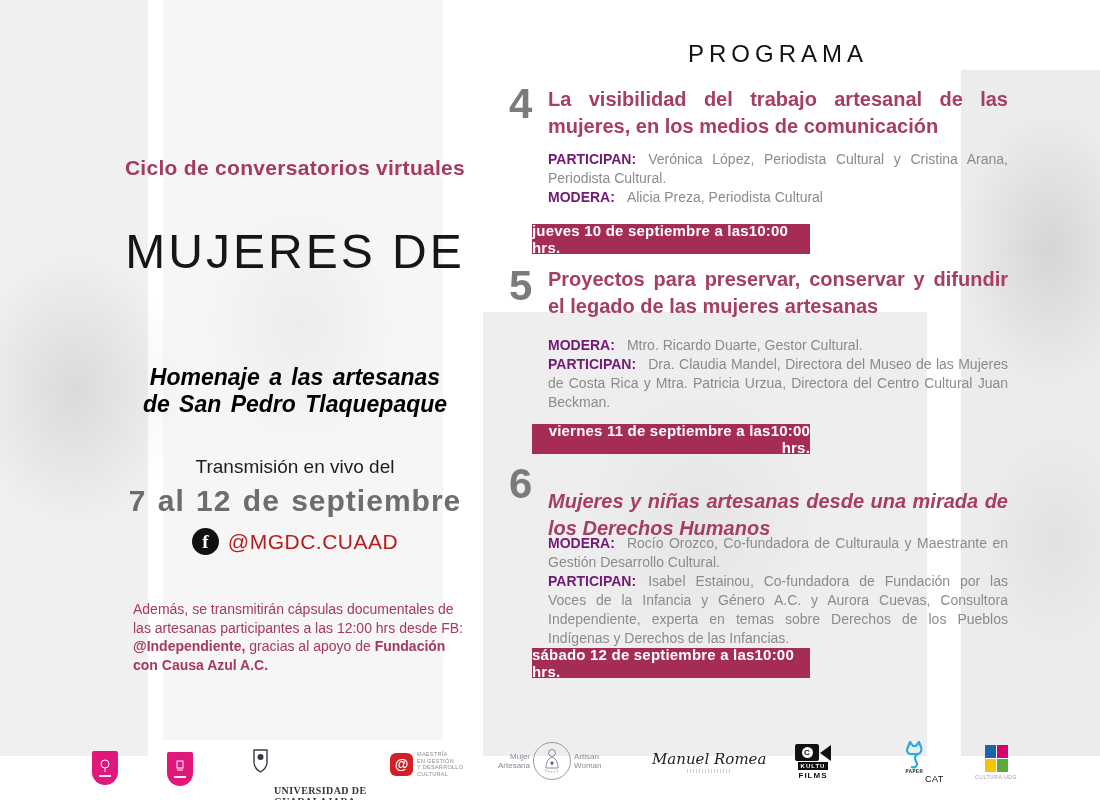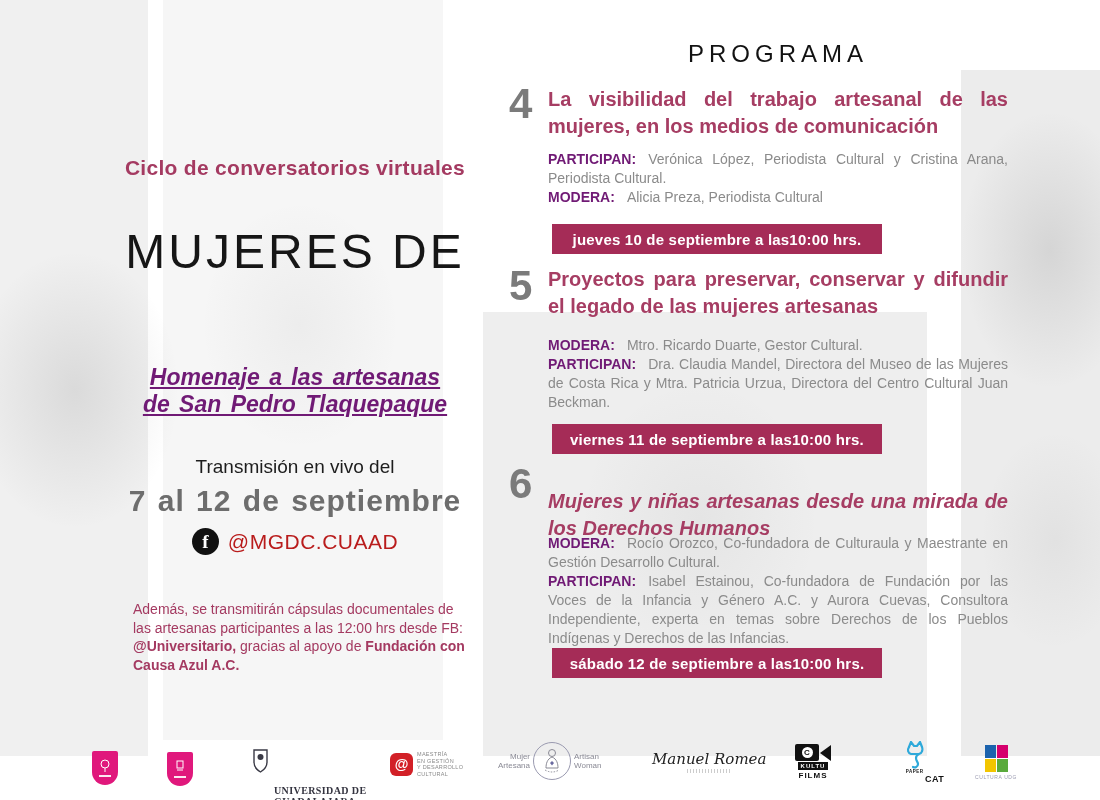--- a/index.html
+++ b/index.html
@@ -19,37 +19,37 @@
   .f2{left:200px;top:200px;width:200px;height:250px;background:radial-gradient(ellipse at center, rgba(60,60,60,0.05), rgba(60,60,60,0) 70%);}
   .f3{left:960px;top:110px;width:180px;height:280px;background:radial-gradient(ellipse at center, rgba(60,60,60,0.13), rgba(60,60,60,0) 70%);}
   .f4{left:980px;top:430px;width:150px;height:220px;background:radial-gradient(ellipse at center, rgba(60,60,60,0.06), rgba(60,60,60,0) 70%);}
   .f5{left:580px;top:380px;width:240px;height:280px;background:radial-gradient(ellipse at center, rgba(60,60,60,0.05), rgba(60,60,60,0) 70%);}
 
   
   .lcenter{left:35px;width:520px;text-align:center;}
   .kicker{top:156px;font-size:21px;font-weight:600;color:#a43a61;letter-spacing:0.3px;}
   .title-top{top:224px;font-size:48px;font-weight:500;color:#161616;letter-spacing:3px;}
   .title-main{top:288px;font-size:60px;font-weight:800;color:#a43a61;letter-spacing:2px;}
-  .subtitle{top:364px;font-size:23px;font-weight:700;font-style:italic;color:#701a75;line-height:27px;word-spacing:3px;text-decoration:underline;}
+  .subtitle{top:364px;font-size:23px;font-weight:700;font-style:italic;color:#000000;line-height:27px;word-spacing:3px;}
   .bcast-intro{top:456px;font-size:19px;color:#1d1d1d;}
   .bcast-dates{top:484px;font-size:30px;font-weight:800;color:#6d6d6d;letter-spacing:1px;word-spacing:2px;}
   .fb-row{top:528px;display:flex;align-items:center;justify-content:center;gap:9px;}
   .fb-circle{width:27px;height:27px;border-radius:50%;background:#111;color:#fff;display:flex;align-items:center;justify-content:center;font-weight:700;font-size:19px;font-family:"Liberation Serif",serif;}
   .fb-handle{font-size:21px;color:#b91c1c;letter-spacing:0.5px;}
   .note{left:133px;top:600px;width:334px;font-size:14px;line-height:18.5px;color:#a43a61;font-weight:500;text-align:left;}
   .note b{font-weight:800;}
 
   
   .prog-heading{left:548px;top:40px;width:460px;text-align:center;font-size:24px;font-weight:400;letter-spacing:5px;color:#121212;}
   .item-num{left:509px;width:36px;font-size:42px;font-weight:800;color:#7b7b7b;text-align:left;}
   .item-title{left:548px;width:460px;font-size:20px;line-height:27px;font-weight:700;color:#a63d63;text-align:justify;}
   .item-people{left:548px;width:460px;font-size:14px;line-height:19px;color:#8b8b8b;text-align:justify;}
   .item-people p{margin:0;}
   .item-people .lbl{font-weight:800;color:#701a75;margin-right:12px;}
-  .banner{left:552px;width:330px;height:30px;background:#a52c57;color:#ffffff;font-size:15px;font-weight:800;display:flex;align-items:center;justify-content:center;letter-spacing:0.2px;}
+  .banner{left:532px;width:278px;height:30px;background:#a52c57;color:#ffffff;font-size:15px;font-weight:800;display:flex;align-items:center;justify-content:center;letter-spacing:0.2px;}
 
   
   .badge{width:26px;height:34px;background:#e0187c;border-radius:2px 2px 13px 13px;display:flex;flex-direction:column;align-items:center;justify-content:center;gap:2px;}
   .badge .embar{width:12px;height:2px;background:rgba(255,255,255,0.9);}
   .udg{display:flex;gap:5px;align-items:flex-start;}
   .udg-text{display:flex;flex-direction:column;margin-top:36px;}
   .udg-l{font-family:"Liberation Serif",serif;font-size:10px;font-weight:700;color:#33333f;letter-spacing:0.4px;line-height:11px;}
   .udg-sub{font-size:5px;color:#555;border-top:1px solid #444;margin-top:2px;padding-top:1px;white-space:nowrap;}
   .maestria{display:flex;gap:4px;align-items:center;}
   .maestria-box{width:23px;height:23px;background:#d22027;border-radius:6px;color:#fff;display:flex;align-items:center;justify-content:center;font-size:14px;font-weight:700;}
@@ -61,21 +61,21 @@
   .sig-sub{height:4px;width:44px;margin:1px auto 0;background:repeating-linear-gradient(90deg,#aaa 0 1px,transparent 1px 3px);opacity:0.6;}
   .kultu{display:flex;flex-direction:column;align-items:center;gap:1px;}
   .kultu-icon{display:flex;align-items:center;}
   .kultu-rect{width:24px;height:17px;background:#111;border-radius:2px;display:flex;align-items:center;justify-content:center;}
   .kultu-c{width:11px;height:11px;border-radius:50%;background:#fff;color:#111;font-size:8px;font-weight:700;display:flex;align-items:center;justify-content:center;}
   .kultu-tri{width:0;height:0;border-top:8px solid transparent;border-bottom:8px solid transparent;border-right:11px solid #111;margin-left:1px;}
   .kultu-bar{background:#111;color:#fff;font-size:6px;font-weight:700;padding:1px 3px;letter-spacing:1px;}
   .kultu-films{font-size:8px;font-weight:800;color:#111;letter-spacing:1px;}
   .papercat{display:flex;flex-direction:column;align-items:center;}
   .pc-paper{font-size:4.5px;font-weight:700;color:#111;letter-spacing:0.5px;}
-  .pc-cat{font-size:9px;font-weight:700;color:#111;letter-spacing:0.5px;margin-left:40px;}
+  .pc-cat{font-size:9px;font-weight:400;color:#111;letter-spacing:0.5px;margin-left:40px;}
   .cultura{display:flex;flex-direction:column;align-items:center;gap:2px;}
   .cult-grid{display:grid;grid-template-columns:11px 11px;grid-template-rows:13px 13px;gap:1px;}
   .cult-cap{font-size:5px;color:#9a9ab0;letter-spacing:0.6px;}
 </style>
 </head>
 <body>
 
 <div id="poster">
 
   <div class="panel p1"></div>
@@ -94,21 +94,21 @@
     <span>Homenaje a las artesanas</span><br>
     <span>de San Pedro Tlaquepaque</span>
   </div>
   <div class="abs lcenter bcast-intro">Transmisión en vivo del</div>
   <div class="abs lcenter bcast-dates">7 al 12 de septiembre</div>
   <div class="abs lcenter fb-row">
     <div class="fb-circle">f</div>
     <span class="fb-handle">@MGDC.CUAAD</span>
   </div>
   <div class="abs note">
-    <span>Además, se transmitirán cápsulas documentales de las artesanas participantes a las 12:00 hrs desde FB: </span><b>@Universitario,</b><span> gracias al apoyo de </span><b>Fundación con Causa Azul A.C.</b>
+    <span>Además, se transmitirán cápsulas documentales de las artesanas participantes a las 12:00 hrs desde FB: </span><b>@Independiente,</b><span> gracias al apoyo de </span><b>Fundación con Causa Azul A.C.</b>
   </div>
 
   <div class="abs prog-heading">PROGRAMA</div>
 
   <div class="abs item-num" style="top:80px;">4</div>
   <div class="abs item-title" style="top:86px;">La visibilidad del trabajo artesanal de las mujeres, en los medios de comunicación</div>
   <div class="abs item-people" style="top:150px;">
     <p><span class="lbl">PARTICIPAN:</span><span>Verónica López, Periodista Cultural y  Cristina Arana, Periodista Cultural.</span></p>
     <p><span class="lbl">MODERA:</span><span>Alicia Preza, Periodista Cultural</span></p>
   </div>

